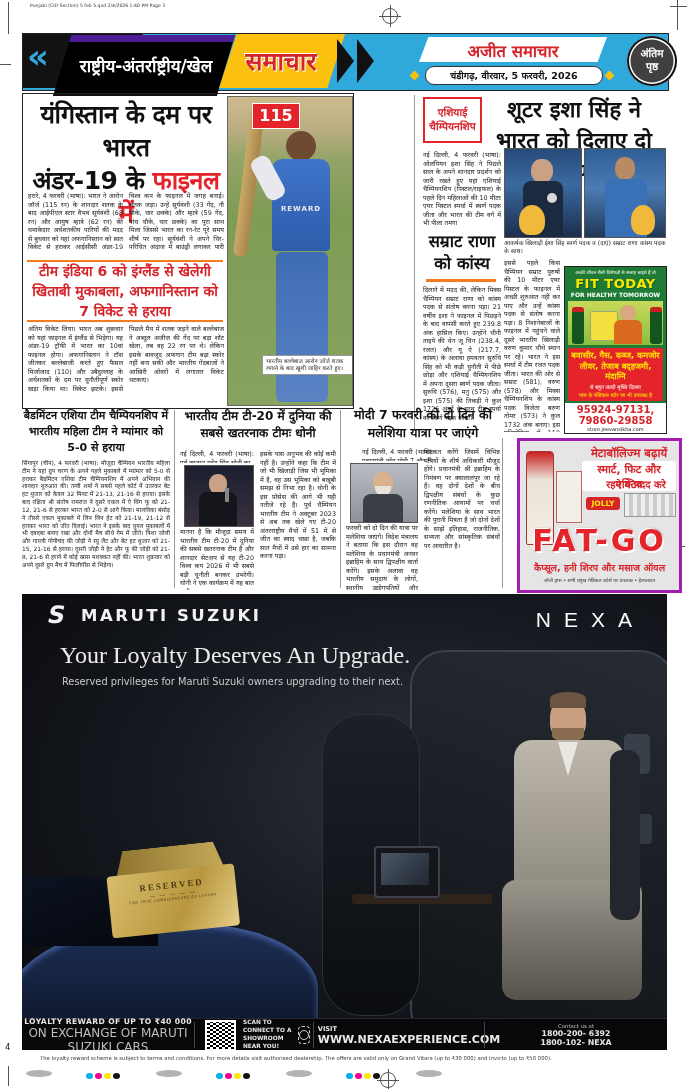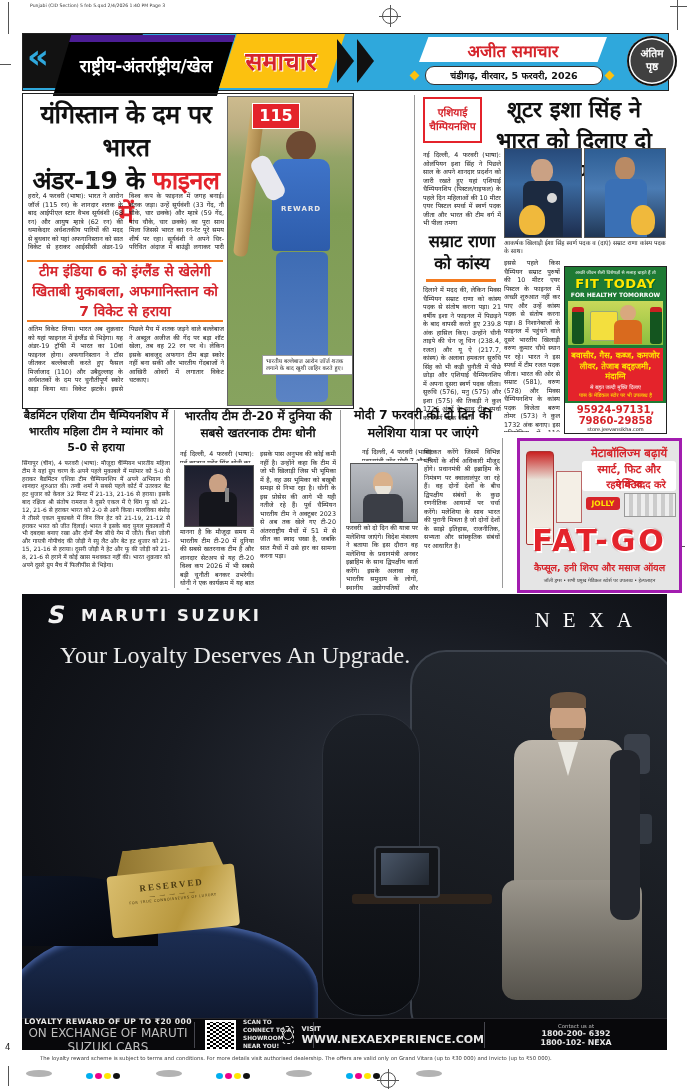--- a/index.html
+++ b/index.html
@@ -194,28 +194,29 @@
     <div class="abs center" style="left:0;top:120px;width:159px;font-size:9.5px;font-weight:bold;color:#D6242B;">कैप्सूल, हनी शिरप और मसाज ऑयल</div>
     <div class="abs center" style="left:0;top:136px;width:159px;font-size:4.8px;color:#333;">जॉली ड्रग्स • सभी प्रमुख मेडिकल स्टोर्स पर उपलब्ध • हेल्पलाइन</div>
   </div>
 
   <div class="abs" style="left:22px;top:594px;width:645px;height:456px;background:radial-gradient(ellipse at 62% 42%,#2c313b 0%,#171a21 45%,#07080b 100%);overflow:hidden;">
 
     <div class="abs" style="left:26px;top:8px;display:flex;align-items:center;gap:9px;">
       <div style="width:24px;height:26px;color:#f2f2f2;font-weight:bold;font-size:24px;transform:skewX(-12deg);line-height:26px;">S</div>
       <div style="font-size:16.5px;font-weight:bold;color:#f2f2f2;letter-spacing:2.5px;">MARUTI SUZUKI</div>
     </div>
-    <div class="abs" style="right:22px;top:14px;font-size:21px;color:#fafafa;letter-spacing:13px;font-family:Liberation Serif, serif;">NEXA</div>
+    <div class="abs" style="right:22px;top:14px;font-size:21px;color:#fafafa;letter-spacing:13px;font-family:Liberation Sans, sans-serif;">NEXA</div>
 
     <div class="abs" style="left:388px;top:56px;width:262px;height:390px;border:2px solid #3c424c;border-radius:36px;background:linear-gradient(200deg,#262b33,#101216);"></div>
     <div class="abs" style="left:300px;top:120px;width:96px;height:300px;border-radius:40px;background:linear-gradient(180deg,#1c2027,#0b0d11);border:1px solid #2c313a;"></div>
     <div class="abs" style="left:602px;top:140px;width:26px;height:40px;background:#3a404a;border-radius:5px;"></div>
     <div class="abs" style="left:612px;top:220px;width:18px;height:30px;background:#333942;border-radius:4px;"></div>
 
     <div class="abs" style="left:38px;top:48px;font-family:'Liberation Serif','DejaVu Serif',serif;font-size:24px;color:#ececec;">Your Loyalty Deserves An Upgrade.</div>
+    <div class="abs" style="left:40px;top:82px;font-size:9.8px;color:#c9c9c9;">Reserved privileges for Maruti Suzuki owners upgrading to their next.</div>
 
     <div class="abs" style="left:470px;top:96px;width:150px;height:330px;">
       <div class="abs" style="left:58px;top:8px;width:36px;height:42px;background:#c9a081;border-radius:45% 45% 40% 40%;"></div>
       <div class="abs" style="left:58px;top:2px;width:36px;height:16px;background:#6b5440;border-radius:45% 45% 0 0;"></div>
       <div class="abs" style="left:60px;top:38px;width:32px;height:13px;background:#8a6c50;border-radius:0 0 40% 40%;"></div>
       <div class="abs suitman" style="left:22px;top:50px;width:110px;height:160px;background:linear-gradient(180deg,#bdb6ab,#8d897f);"></div>
       <div class="abs" style="left:66px;top:52px;width:20px;height:34px;background:#e9e7e0;clip-path:polygon(0 0,100% 0,50% 100%);"></div>
       <div class="abs" style="left:10px;top:190px;width:140px;height:120px;background:linear-gradient(180deg,#9a958b,#55524b);border-radius:14px;"></div>
       <div class="abs" style="left:118px;top:60px;width:30px;height:170px;background:#23262d;border-radius:12px;"></div>
     </div>
@@ -231,30 +232,30 @@
       <div class="abs" style="left:10px;top:0;width:108px;height:26px;background:linear-gradient(90deg,#8f742f,#c4a858);clip-path:polygon(8% 0,92% 0,100% 100%,0 100%);"></div>
       <div class="abs center" style="left:0;top:24px;width:128px;height:62px;background:linear-gradient(120deg,#d9bd6d,#b8973d 60%,#e6cf8a);border-radius:4px;">
         <div style="margin-top:10px;font-family:'Liberation Serif','DejaVu Serif',serif;font-size:9px;font-weight:bold;letter-spacing:2px;color:#4a3a12;">RESERVED</div>
         <div style="font-size:6px;color:#4a3a12;letter-spacing:1px;">— — — — —</div>
         <div style="font-size:3.6px;color:#4a3a12;letter-spacing:0.6px;">FOR TRUE CONNOISSEURS OF LUXURY</div>
       </div>
     </div>
 
     <div class="abs" style="left:0;top:424px;width:645px;height:32px;background:#08080b;border-top:1px solid #26262c;display:flex;align-items:stretch;">
       <div class="nexa-cell center" style="width:172px;">
-        <div style="font-size:7.6px;font-weight:bold;letter-spacing:0.4px;">LOYALTY REWARD OF UP TO ₹20 000</div>
+        <div style="font-size:7.6px;font-weight:bold;letter-spacing:0.4px;">LOYALTY REWARD OF UP TO ₹40 000</div>
         <div style="font-size:12px;color:#bdbdbd;">ON EXCHANGE OF MARUTI SUZUKI CARS</div>
       </div>
       <div style="width:1px;background:#46464e;margin:3px 0;"></div>
       <div class="nexa-cell" style="width:118px;flex-direction:row;align-items:center;gap:7px;justify-content:center;">
         <div class="qr"></div>
         <div style="font-size:5.8px;font-weight:bold;width:60px;line-height:1.35;">SCAN TO CONNECT TO A SHOWROOM NEAR YOU!</div>
       </div>
       <div style="width:1px;background:#46464e;margin:3px 0;"></div>
-      <div class="nexa-cell" style="width:170px;flex-direction:row;align-items:center;gap:8px;justify-content:flex-end;">
+      <div class="nexa-cell" style="width:170px;flex-direction:row;align-items:center;gap:8px;justify-content:center;">
         <div style="width:16px;height:16px;border:1.5px dashed #cfcfcf;border-radius:4px;display:flex;align-items:center;justify-content:center;">
           <div style="width:8px;height:8px;border:1.5px solid #cfcfcf;border-radius:50%;"></div>
         </div>
         <div>
           <div style="font-size:6.6px;font-weight:bold;">VISIT</div>
           <div style="font-size:11px;font-weight:bold;">WWW.NEXAEXPERIENCE.COM</div>
         </div>
       </div>
       <div style="width:1px;background:#46464e;margin:3px 0;"></div>
       <div class="nexa-cell center" style="flex:1;">

